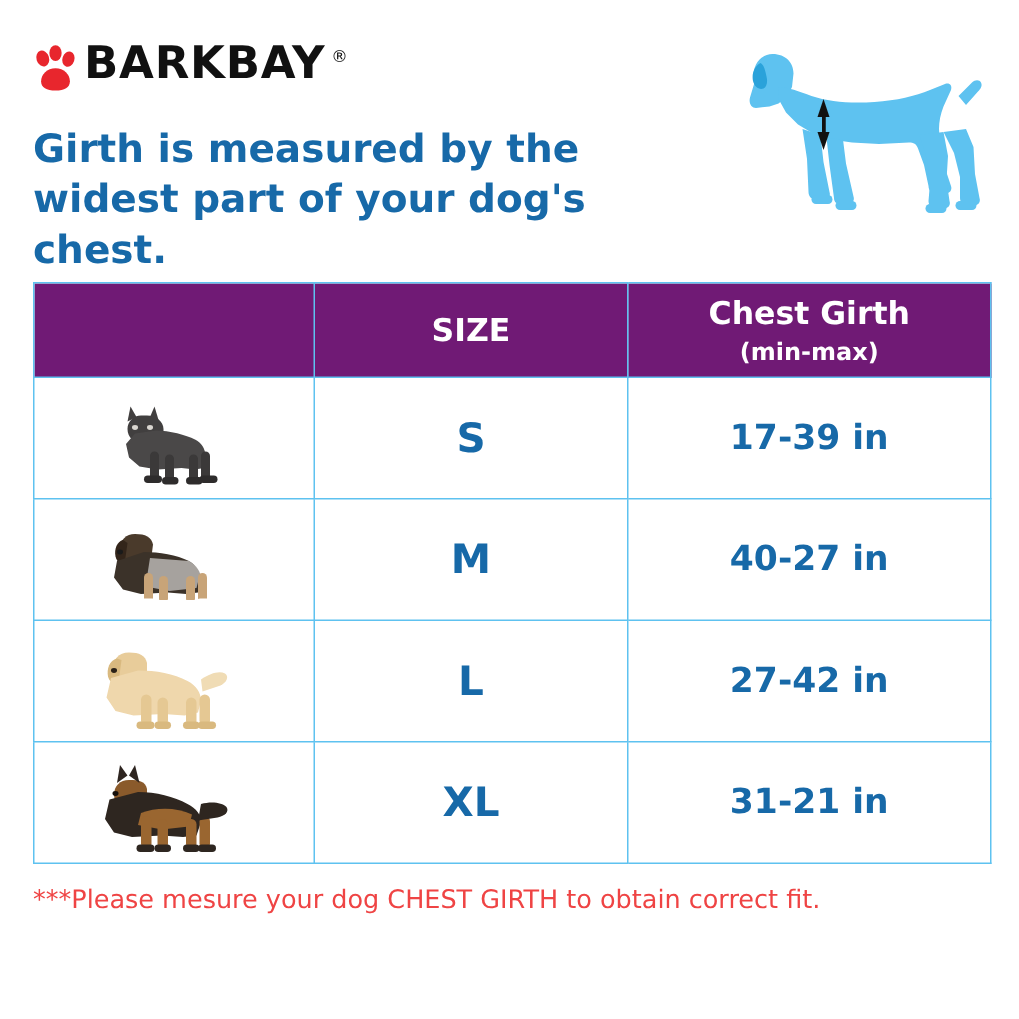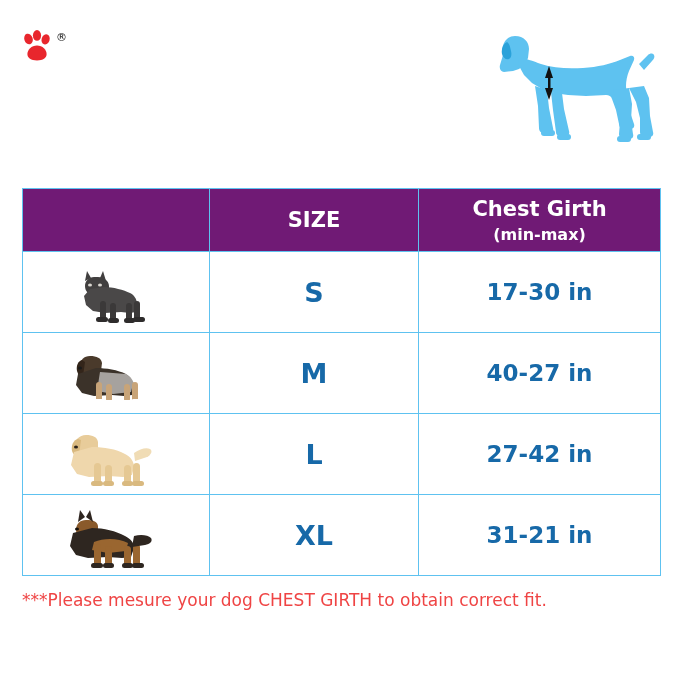--- a/index.html
+++ b/index.html
@@ -142,23 +142,25 @@
 
     <div class="brand-row">
       <span class="paw-icon">
         <svg viewBox="0 0 30 32" width="30" height="32" aria-hidden="true">
           <ellipse cx="6.5" cy="9" rx="4.2" ry="5.4" fill="#e8262d" transform="rotate(-18 6.5 9)"></ellipse>
           <ellipse cx="15" cy="5.4" rx="4.1" ry="5.3" fill="#e8262d"></ellipse>
           <ellipse cx="23.6" cy="9.4" rx="4.0" ry="5.2" fill="#e8262d" transform="rotate(18 23.6 9.4)"></ellipse>
           <path d="M15 15.5c5.6 0 9.6 4.2 9.6 8.6 0 4.2-3.6 6.3-9.6 6.3S5.4 28.3 5.4 24.1c0-4.4 4-8.6 9.6-8.6z" fill="#e8262d"></path>
         </svg>
       </span>
+      <span class="brand-name">BARKBAY</span>
       <span class="brand-reg">®</span>
     </div>
 
+    <div class="headline">Girth is measured by the widest part of your dog's chest.</div>
 
     <span class="dog-outline">
       <svg viewBox="0 0 200 150" width="200" height="150" aria-hidden="true">
         <g fill="#5ec2f0">
 
           <path d="M52 18c-5 0-9 3-11 7-2 4-2 8-1 12l-3 10c-1 4 1 7 4 7l9-1 6-2 6-5 3-6 1-9c0-7-5-13-14-13z"></path>
           <path d="M44 24c-4 2-6 7-5 12 1 4 4 6 7 5 2-1 3-4 2-8-1-5-2-8-4-9z" fill="#2aa2da"></path>
 
           <path d="M56 40c6 0 14 3 22 6 12 4 26 5 42 4 15-1 27-4 37-8l10-4c3-1 5 1 4 4l-5 11c-2 5-3 10-3 15l1 14 3 12 4 12c1 3-1 5-4 5h-6c-3 0-5-2-5-5l-3-14-4-11c-1-3-3-4-6-4l-20 1-18-1-14-2-12-4-10-6-8-8-5-9c-1-4 1-8 0-8z"></path>
 
@@ -215,21 +217,21 @@
                 <rect x="52" y="61" width="11" height="5" rx="2.5" fill="#2e2c2c"></rect>
                 <rect x="68" y="61" width="11" height="5" rx="2.5" fill="#2e2c2c"></rect>
                 <rect x="77" y="60" width="12" height="5" rx="2.5" fill="#2e2c2c"></rect>
                 <ellipse cx="34" cy="28" rx="2" ry="1.6" fill="#d9d6d0"></ellipse>
                 <ellipse cx="44" cy="28" rx="2" ry="1.6" fill="#d9d6d0"></ellipse>
               </g>
             </svg>
           </span>
         </td>
         <td class="size-cell">S</td>
-        <td class="girth-cell">17-30 in</td>
+        <td class="girth-cell">17-39 in</td>
       </tr>
 
       <tr>
         <td class="dog-cell">
           <span class="dog-photo">
             <svg viewBox="0 0 120 70" width="120" height="70" aria-hidden="true">
               <g>
                 <path d="M34 18c-6 0-10 4-10 10l1 8 6 4 9-1 5-6 1-8c-1-5-5-7-12-7z" fill="#4a3a2b"></path>
                 <path d="M26 22c-4 1-6 6-5 11 1 4 4 6 6 5l2-14z" fill="#33251a"></path>
                 <path d="M40 30c10 0 22 2 30 6 5 3 8 7 8 12l-2 9-8 1-12-1-18 1-12-3-6-8 2-11z" fill="#3b3229"></path>

